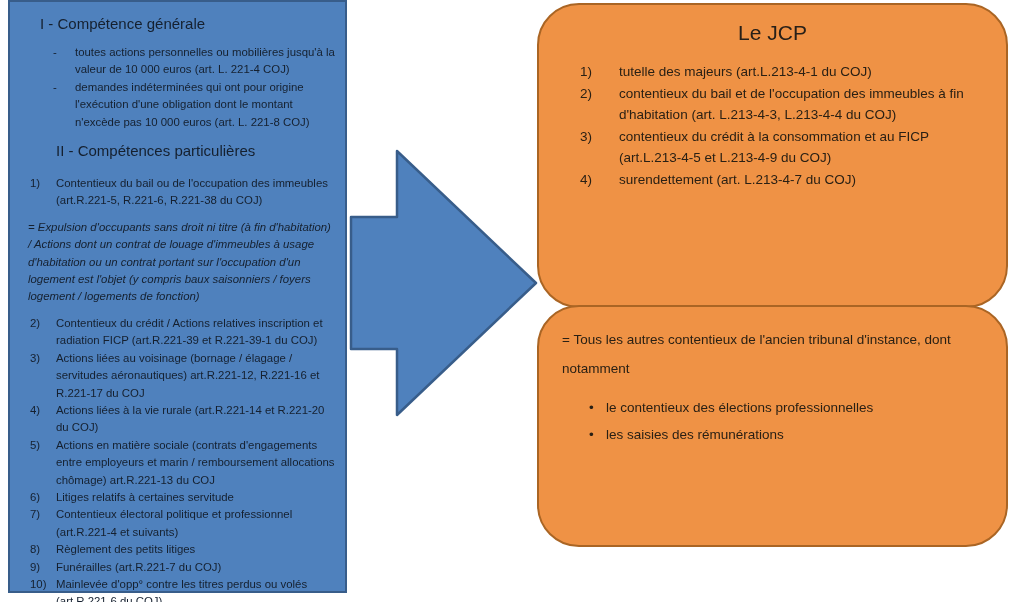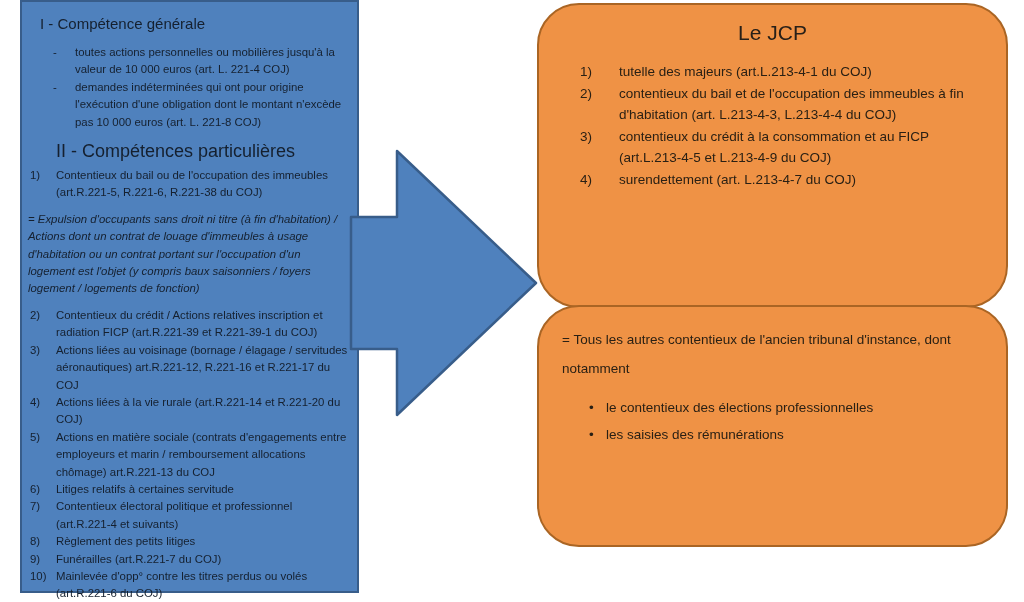--- a/index.html
+++ b/index.html
@@ -4,30 +4,30 @@
 <style>
   html,body{margin:0;padding:0;}
   body{
     width:1024px;height:602px;position:relative;background:#ffffff;
     font-family:"Liberation Sans", sans-serif;overflow:hidden;
   }
   .canvas{position:absolute;inset:0;}
 
   
   .blue-panel{
-    position:absolute;left:20px;top:0;width:339px;height:593px;
+    position:absolute;left:8px;top:0;width:339px;height:593px;
     box-sizing:border-box;
     background:var(--panel_blue,#4f81bd);
     border:2px solid var(--panel_blue_border,#385d8a);
     color:var(--panel_text,#15202f);
     font-size:11.4px;line-height:17.4px;
-    padding:6px 8px 4px 4px;
+    padding:6px 8px 4px 16px;
   }
   .bp-heading1{font-size:15px;line-height:20px;margin:6px 0 10px 14px;}
-  .bp-heading2{font-size:18px;line-height:20px;margin:10px 0 6px 30px;}
+  .bp-heading2{font-size:15px;line-height:20px;margin:10px 0 14px 30px;}
   .bp-dash{margin-left:27px;}
   .bp-dash .marker{flex:0 0 22px;}
   .bp-items .marker{flex:0 0 26px;padding-left:4px;}
   .row{display:flex;align-items:flex-start;}
   .txt{flex:1;}
   .bp-items .note{margin:9px 2px 9px 2px;font-style:italic;}
 
   
   .arrow-layer{position:absolute;left:0;top:0;width:1024px;height:602px;pointer-events:none;}
 

